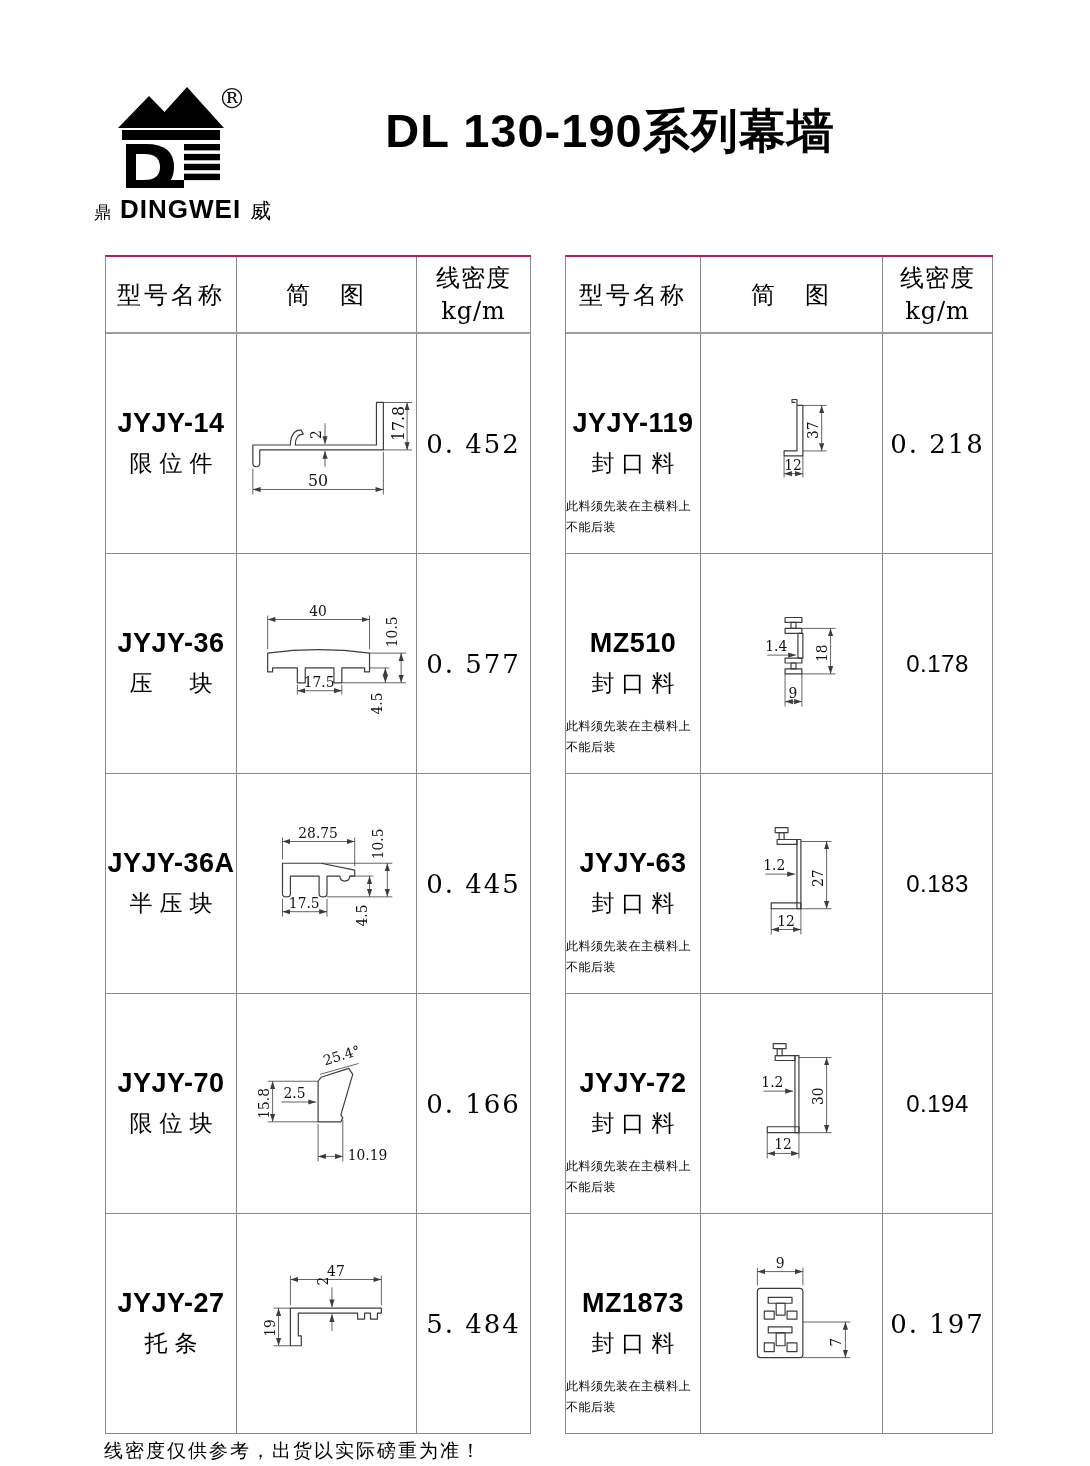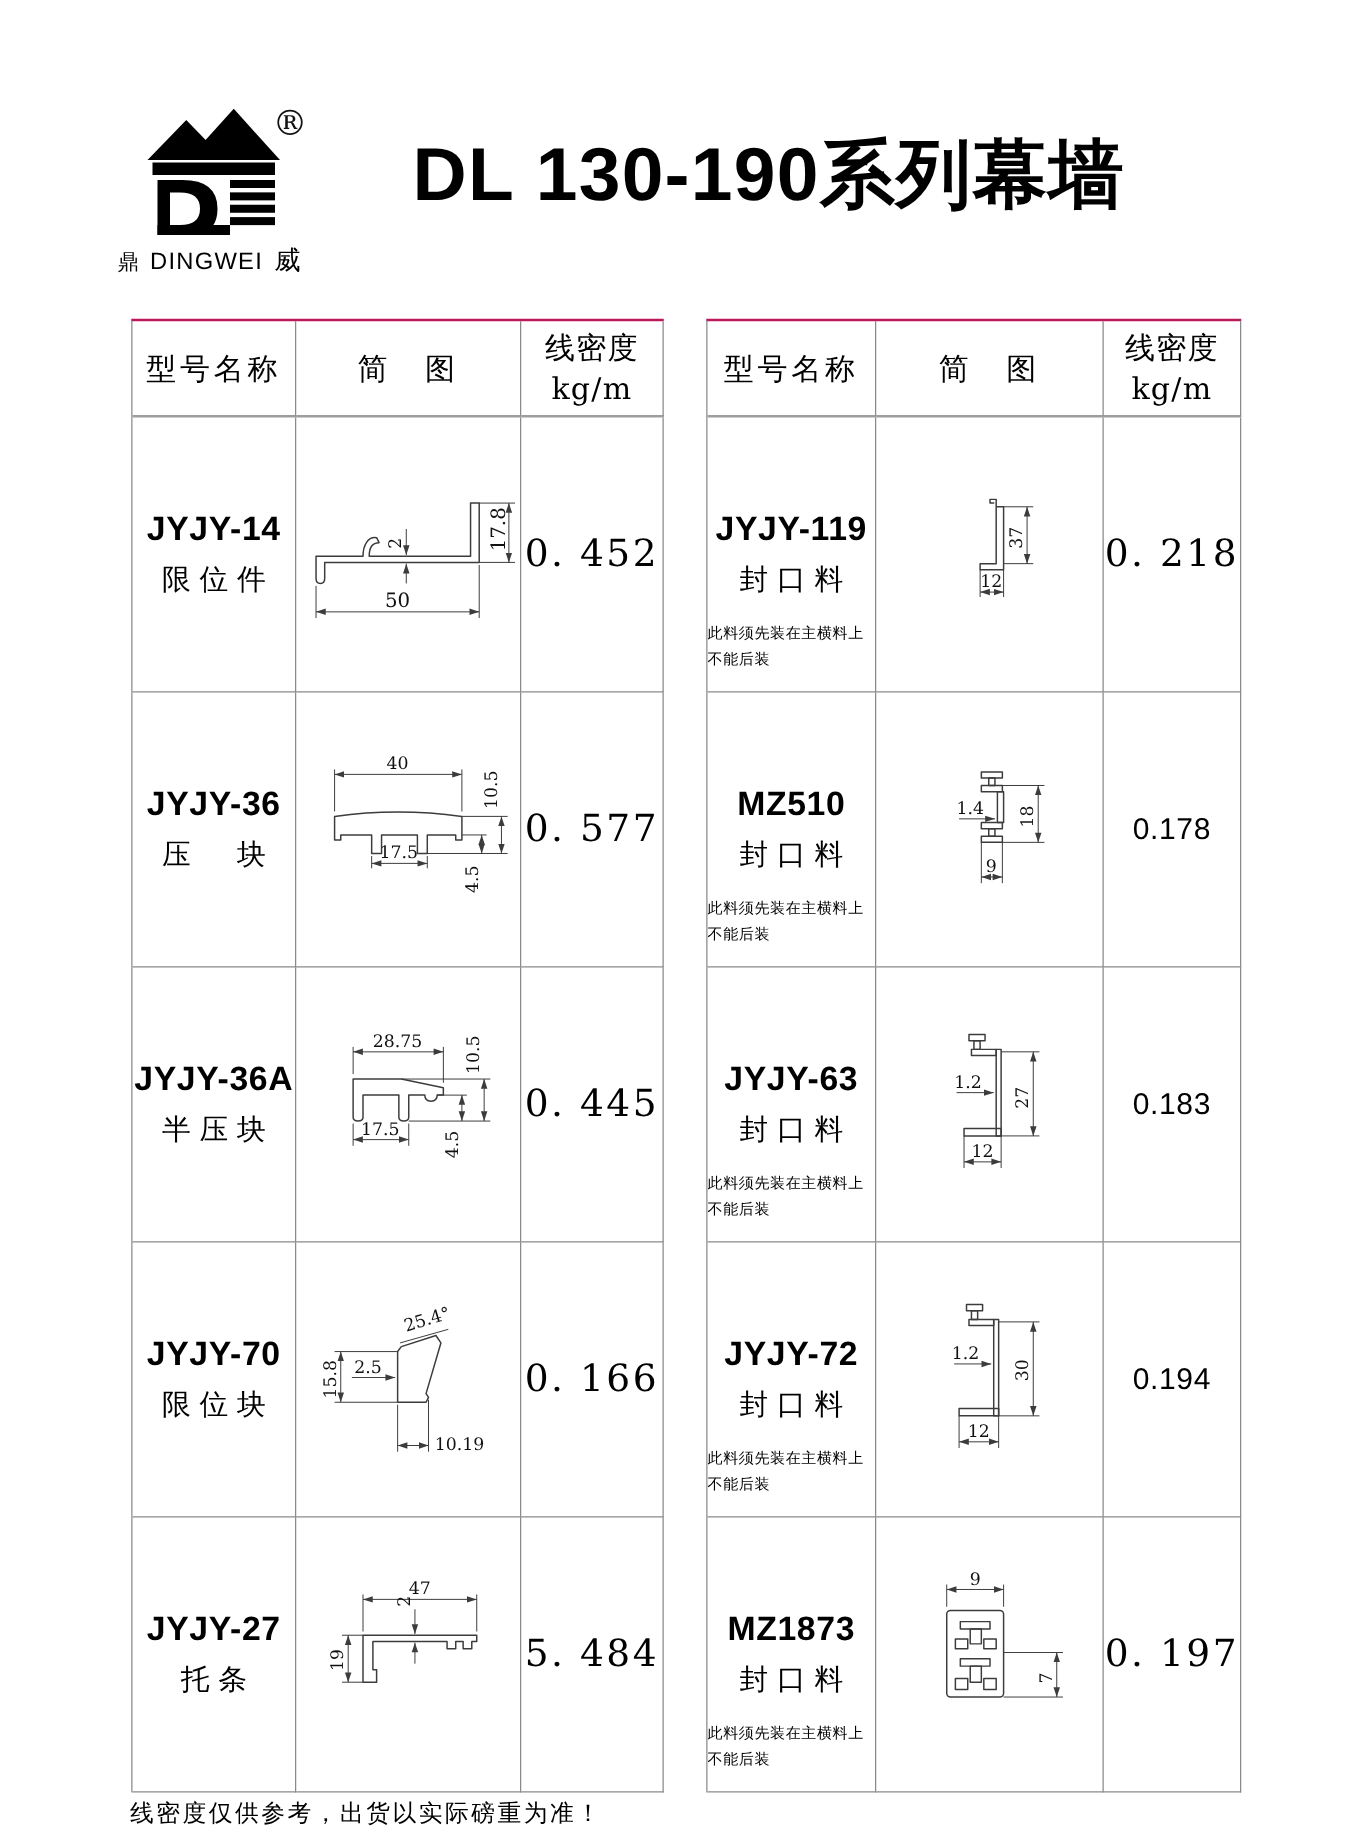--- a/index.html
+++ b/index.html
@@ -4,45 +4,45 @@
 <style>
   html,body { margin:0; padding:0; background:#fff; }
   .page { position:relative; width:1090px; height:1466px; background:#fff;
           font-family:"DejaVu Serif", serif; color:#000; overflow:hidden; }
 
   
   .logo { position:absolute; left:92px; top:84px; width:180px; }
   .logo .reg { position:absolute; left:126px; top:-2px; font-size:28px; color:#111; }
   .logo-text { display:flex; align-items:baseline; justify-content:flex-start; gap:9px; margin-top:2px; margin-left:2px; }
   .logo-text .small-cn { font-size:17px; }
-  .logo-text .brand { font-family:"Liberation Sans","DejaVu Sans",sans-serif; font-weight:normal; font-size:19px; letter-spacing:1px; }
+  .logo-text .brand { font-family:"Liberation Sans","DejaVu Sans",sans-serif; font-weight:bold; font-size:26px; letter-spacing:1px; }
   .logo-text .big-cn { font-size:21px; }
 
   
   .title { position:absolute; left:330px; top:100px; width:560px; text-align:center;
            font-family:"Liberation Sans","DejaVu Sans",sans-serif; font-weight:bold;
-           font-size:60px; letter-spacing:1px; white-space:nowrap; }
+           font-size:47px; letter-spacing:1px; white-space:nowrap; }
 
   
   .ptable { position:absolute; top:255px; display:grid;
             grid-template-rows:77px repeat(5, 220px);
             border-top:2px solid #be185d; border-left:1px solid #8a8a8a; }
   .ptable.left  { left:105px; grid-template-columns:131px 180px 114px; }
   .ptable.right { left:565px; grid-template-columns:135px 182px 110px; }
   .cell { border-right:1px solid #8a8a8a; border-bottom:1px solid #8a8a8a;
           display:flex; flex-direction:column; align-items:center; justify-content:center;
           position:relative; overflow:hidden; }
   .hcell { font-size:24px; letter-spacing:3px; border-bottom:2px solid #9d9d9d; }
   .hdens { font-size:24px; letter-spacing:1px; line-height:1.35; text-align:center;align-items:center; }
   .model { font-family:"Liberation Sans","DejaVu Sans",sans-serif; font-weight:bold;
            font-size:27px; letter-spacing:0.5px; }
   .cname { font-size:23px; letter-spacing:7px; padding-left:7px; margin-top:9px; }
   .note  { position:absolute; left:0; right:0; bottom:14px; text-align:left;
            font-size:12px; line-height:1.8; letter-spacing:0.5px; }
-  .dens  { font-size:30px; letter-spacing:2px; }
+  .dens  { font-size:26px; letter-spacing:2px; }
   .dens.sans { font-family:"Liberation Sans","DejaVu Sans",sans-serif; font-size:24px; letter-spacing:0.5px; }
 
   
   .footnote { position:absolute; left:104px; top:1438px; font-size:19px; letter-spacing:2px; }
 
   
   .prof { fill:none; stroke:#3c3c3c; stroke-width:1.2; stroke-linejoin:round; stroke-linecap:round; }
   .dim  { stroke:#3c3c3c; stroke-width:0.8; fill:none; }
   .dml  { marker-start:url(#ar); marker-end:url(#ar); }
   .dme  { marker-end:url(#ar); }

